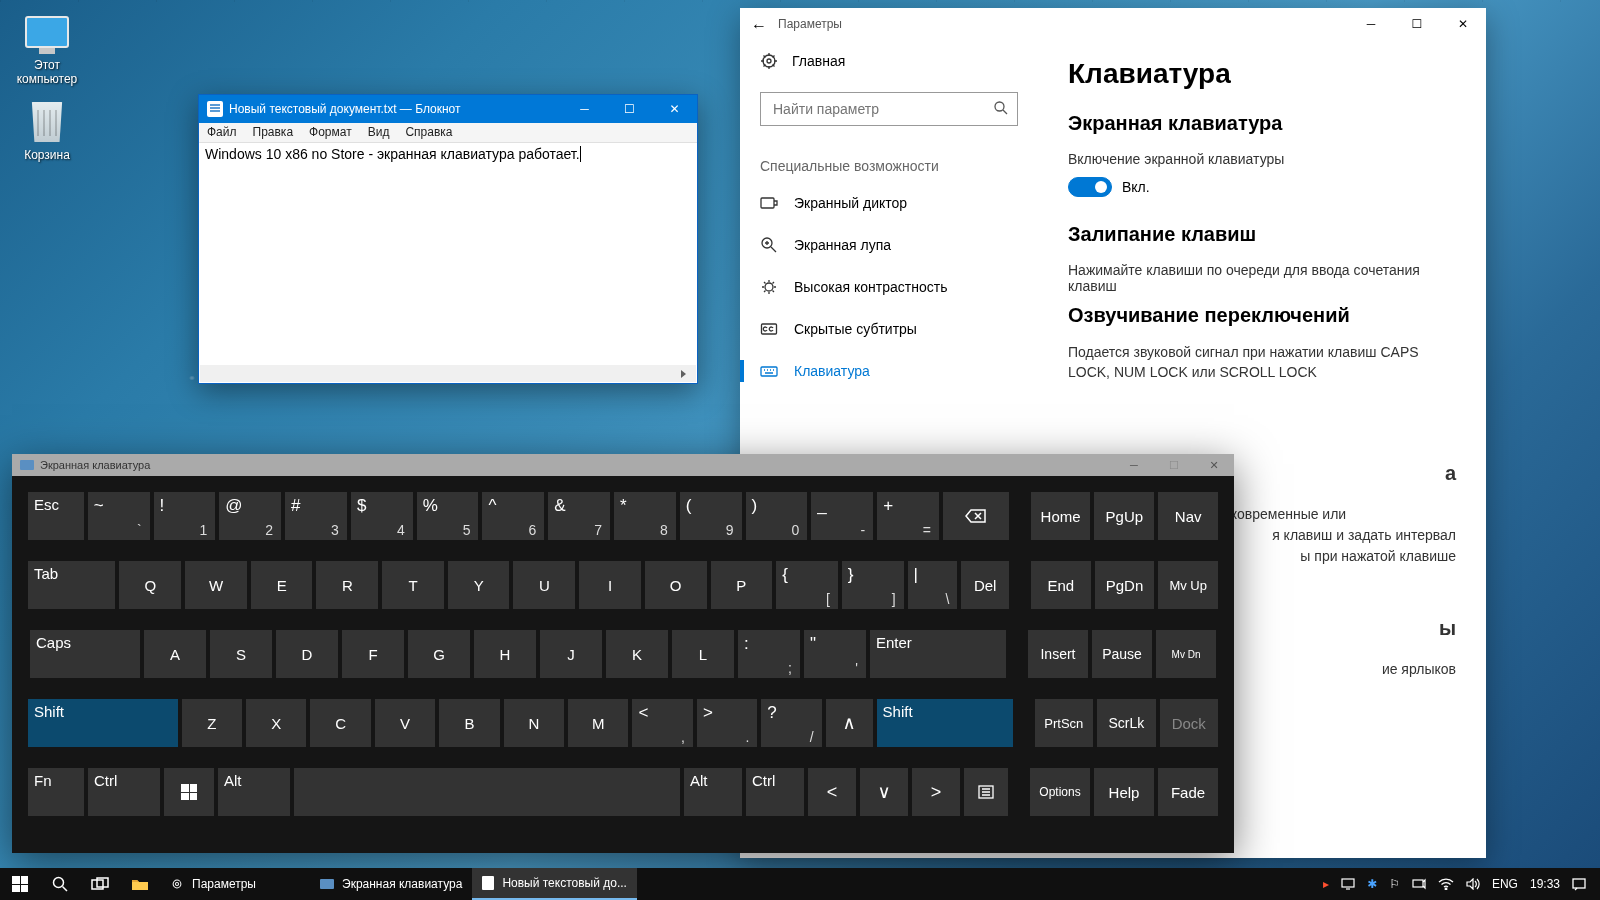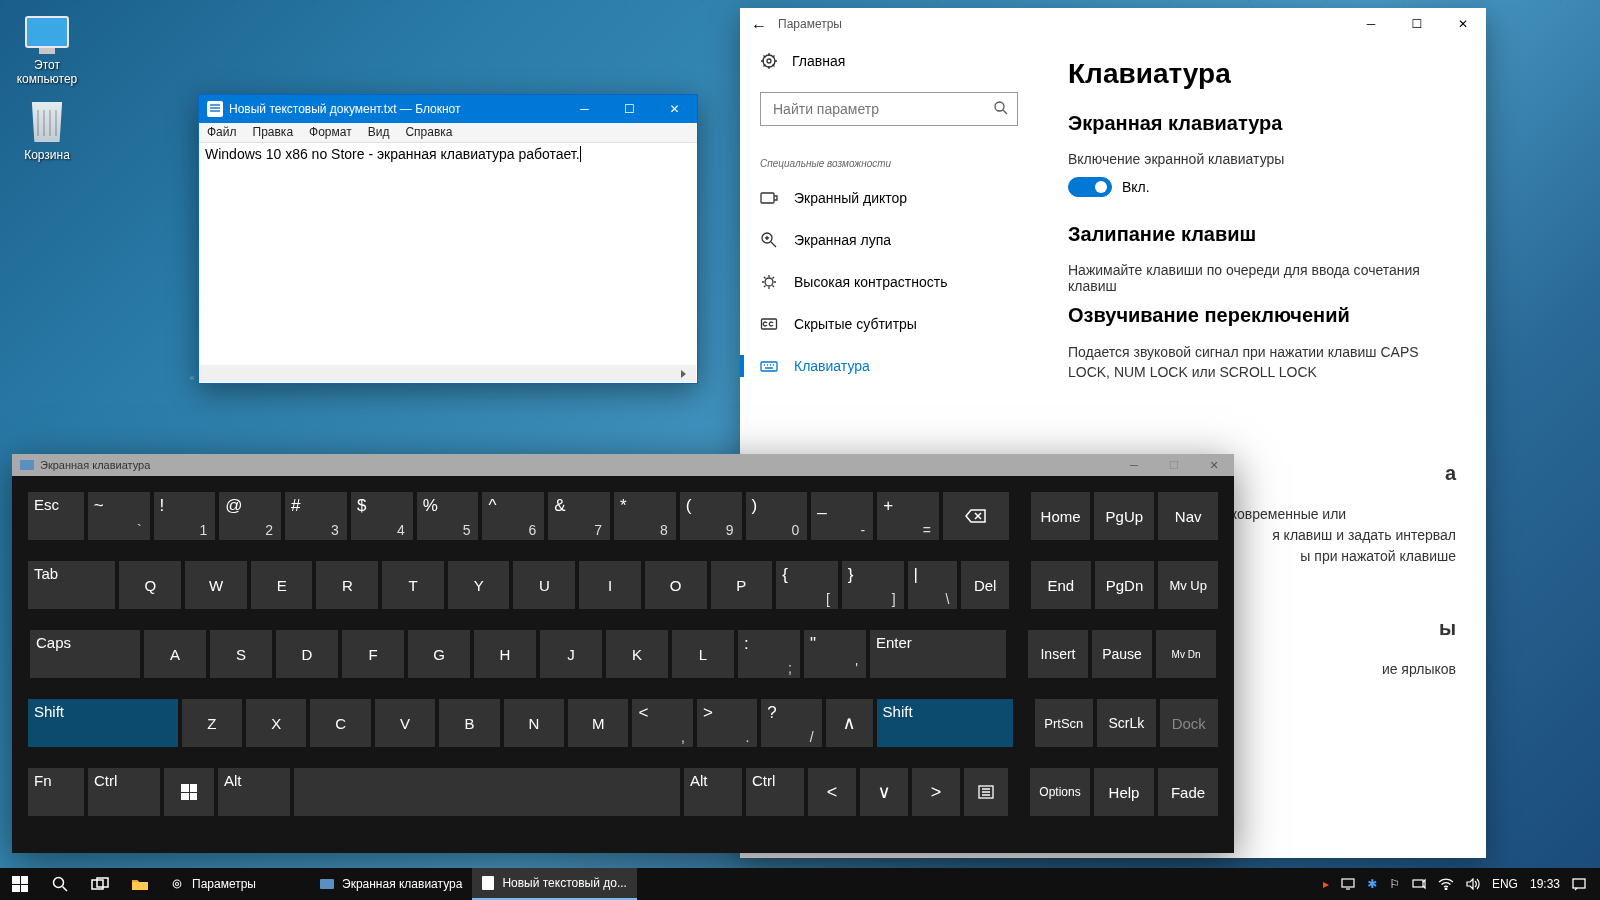--- a/index.html
+++ b/index.html
@@ -45,21 +45,21 @@
 .s-title { height:32px; display:flex; align-items:center; color:#555; font-size:12px; }
 .s-back { width:38px; text-align:center; font-size:16px; color:#000; cursor:pointer; }
 .s-ctl { margin-left:auto; display:flex; }
 .s-ctl div { width:46px; height:32px; display:flex; align-items:center; justify-content:center; cursor:pointer; color:#000; }
 .s-body { display:flex; height:calc(100% - 32px); }
 .s-nav { width:298px; border-right:0; padding:0; }
 .s-nav .hdr { display:flex; align-items:center; gap:14px; padding:12px 20px; font-size:14px; cursor:pointer; }
 .s-search { margin:10px 20px 20px; position:relative; }
 .s-search input { width:100%; height:34px; border:1px solid #999; padding:0 34px 0 12px; font-size:14px; }
 .s-search .mg { position:absolute; right:10px; top:9px; width:14px; height:14px; }
-.s-sec { padding:12px 20px 8px; color:#666; font-size:10px;font-style:italic; }
+.s-sec { padding:12px 20px 8px; color:#666; font-size:14px; }
 .s-item { display:flex; align-items:center; gap:16px; padding:12px 20px; font-size:14px; cursor:pointer; }
 .s-item.sel { color:#0078d4; position:relative; }
 .s-item.sel::before { content:""; position:absolute; left:0; top:10px; bottom:10px; width:4px; background:#0078d4; }
 .s-main { flex:1; padding:18px 30px 10px; overflow:hidden; }
 .s-h1 { font-size:28px; font-weight:600; margin-bottom:22px; }
 .s-h2 { font-size:20px; font-weight:600; margin:10px 0 16px; }
 .s-lbl { font-size:14px; color:#333; margin-bottom:10px; }
 .toggle { width:44px; height:20px; border-radius:20px; border:1px solid #666; position:relative; display:inline-block; vertical-align:middle; margin-right:10px; cursor:pointer; }
 .toggle .k { position:absolute; width:12px; height:12px; border-radius:50%; top:3px; transition:.1s; }
 .toggle.on { background:#0078d4; border-color:#0078d4; } .toggle.on .k { right:4px; background:#fff; }

